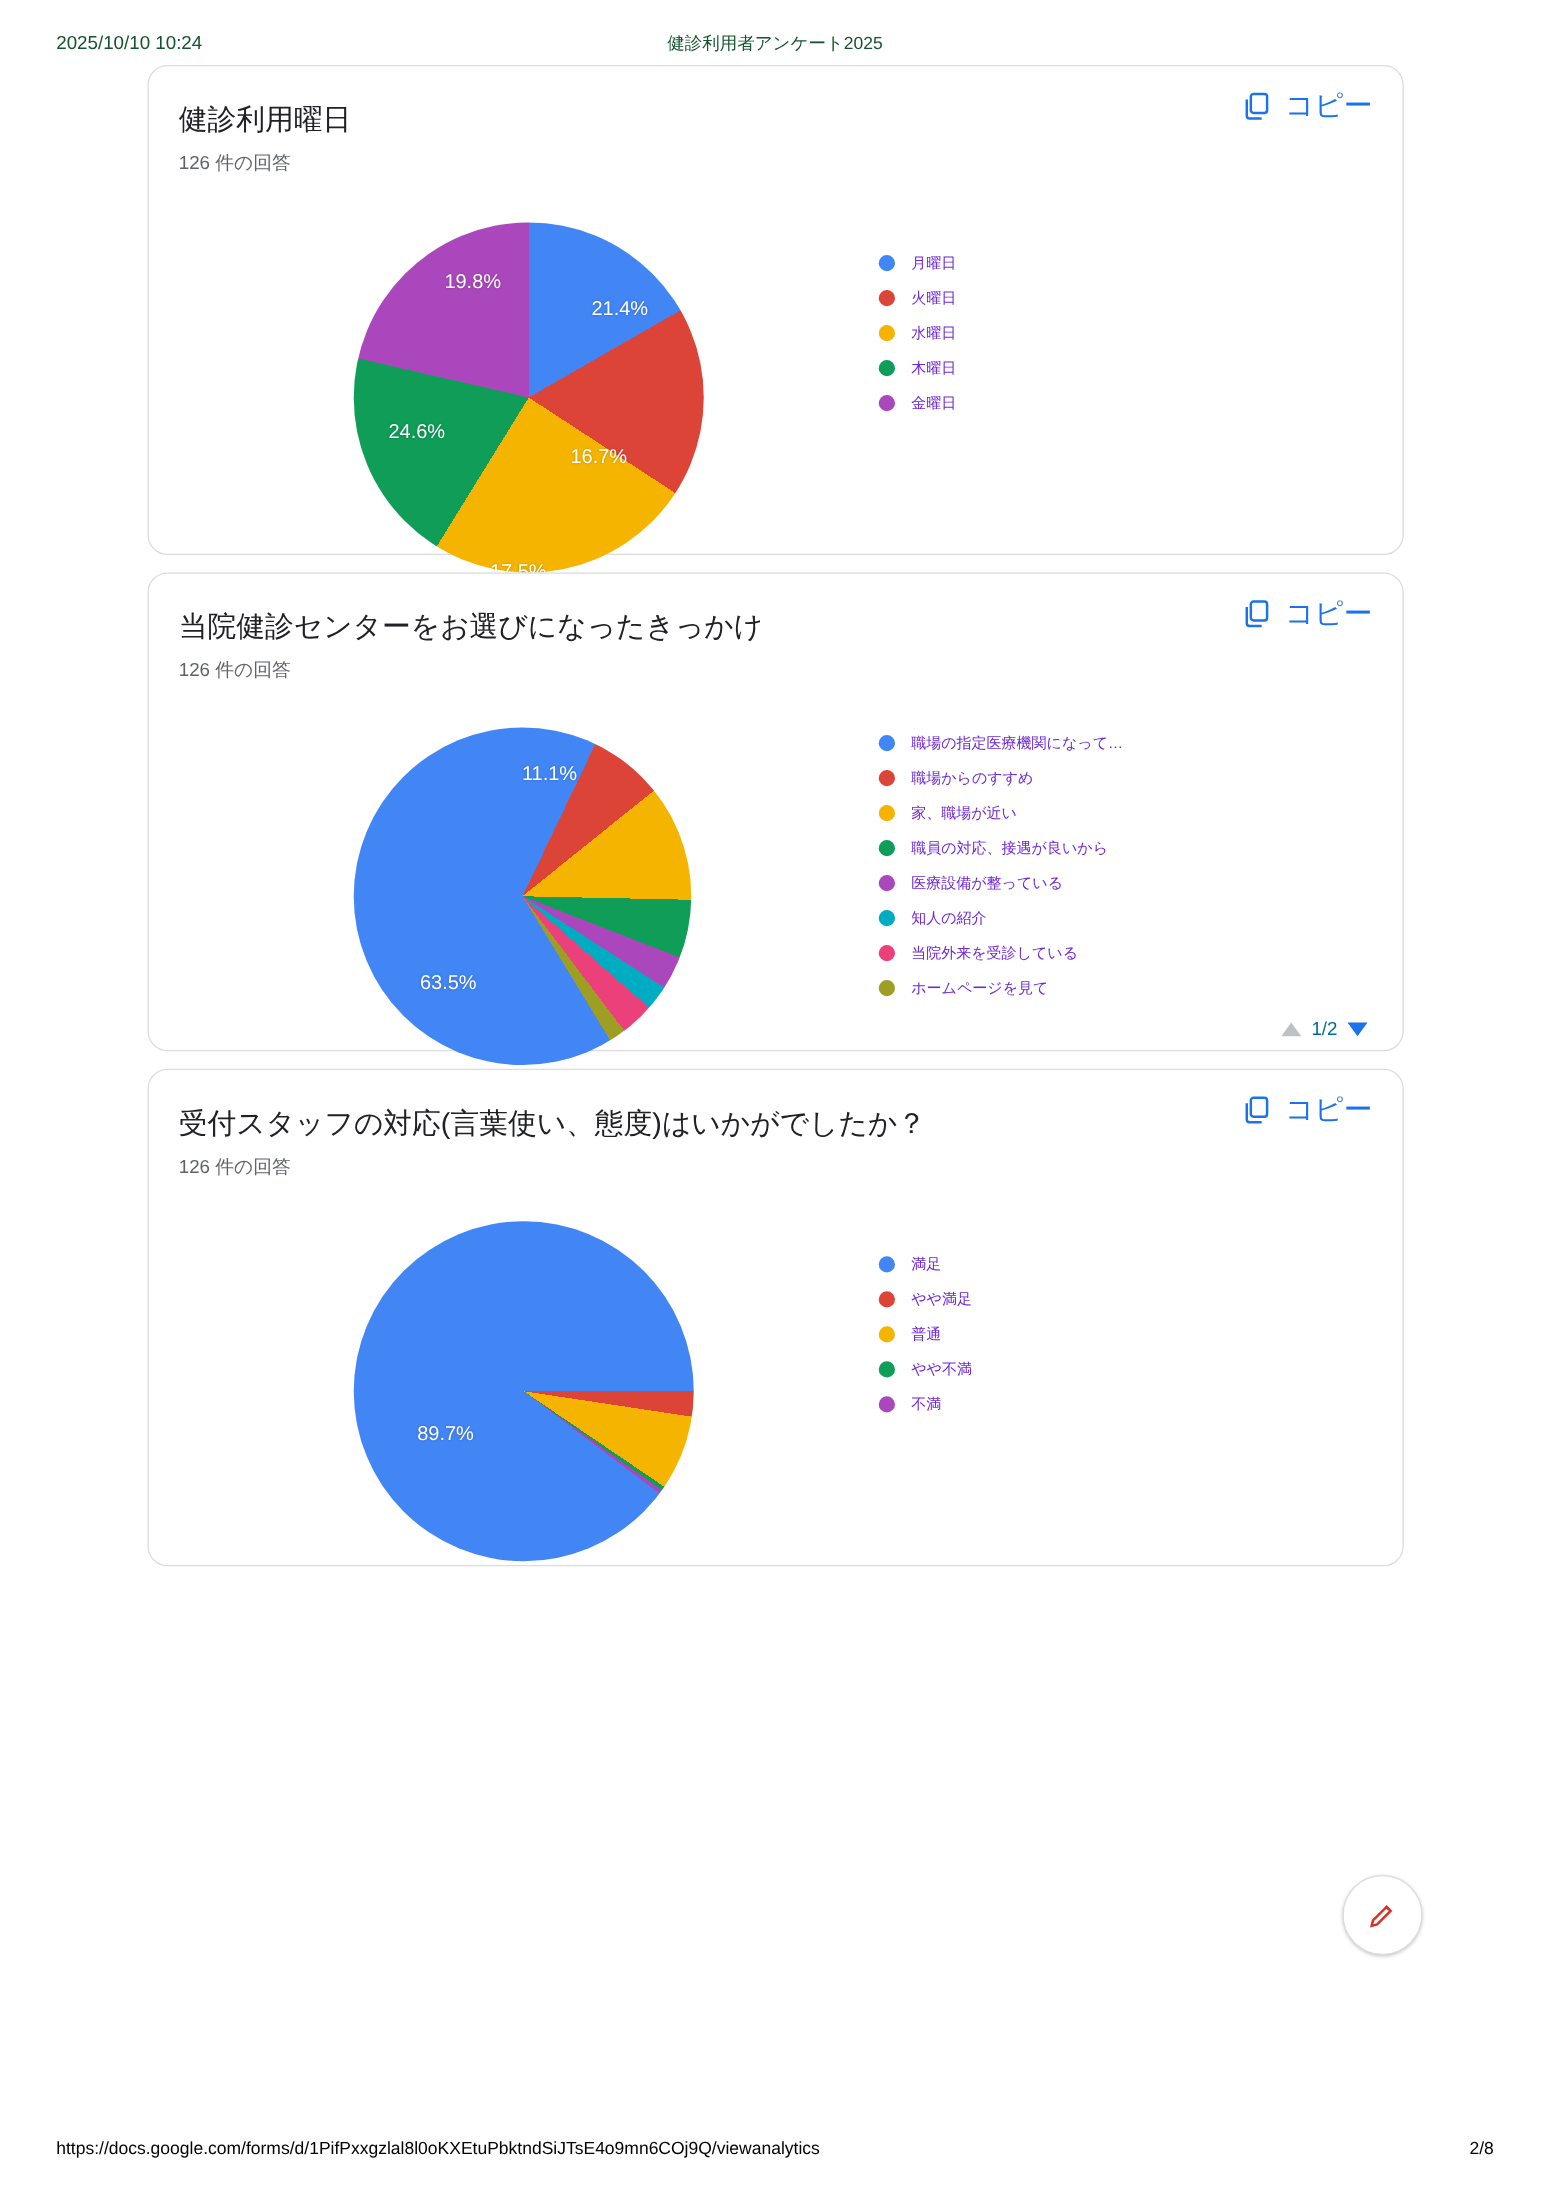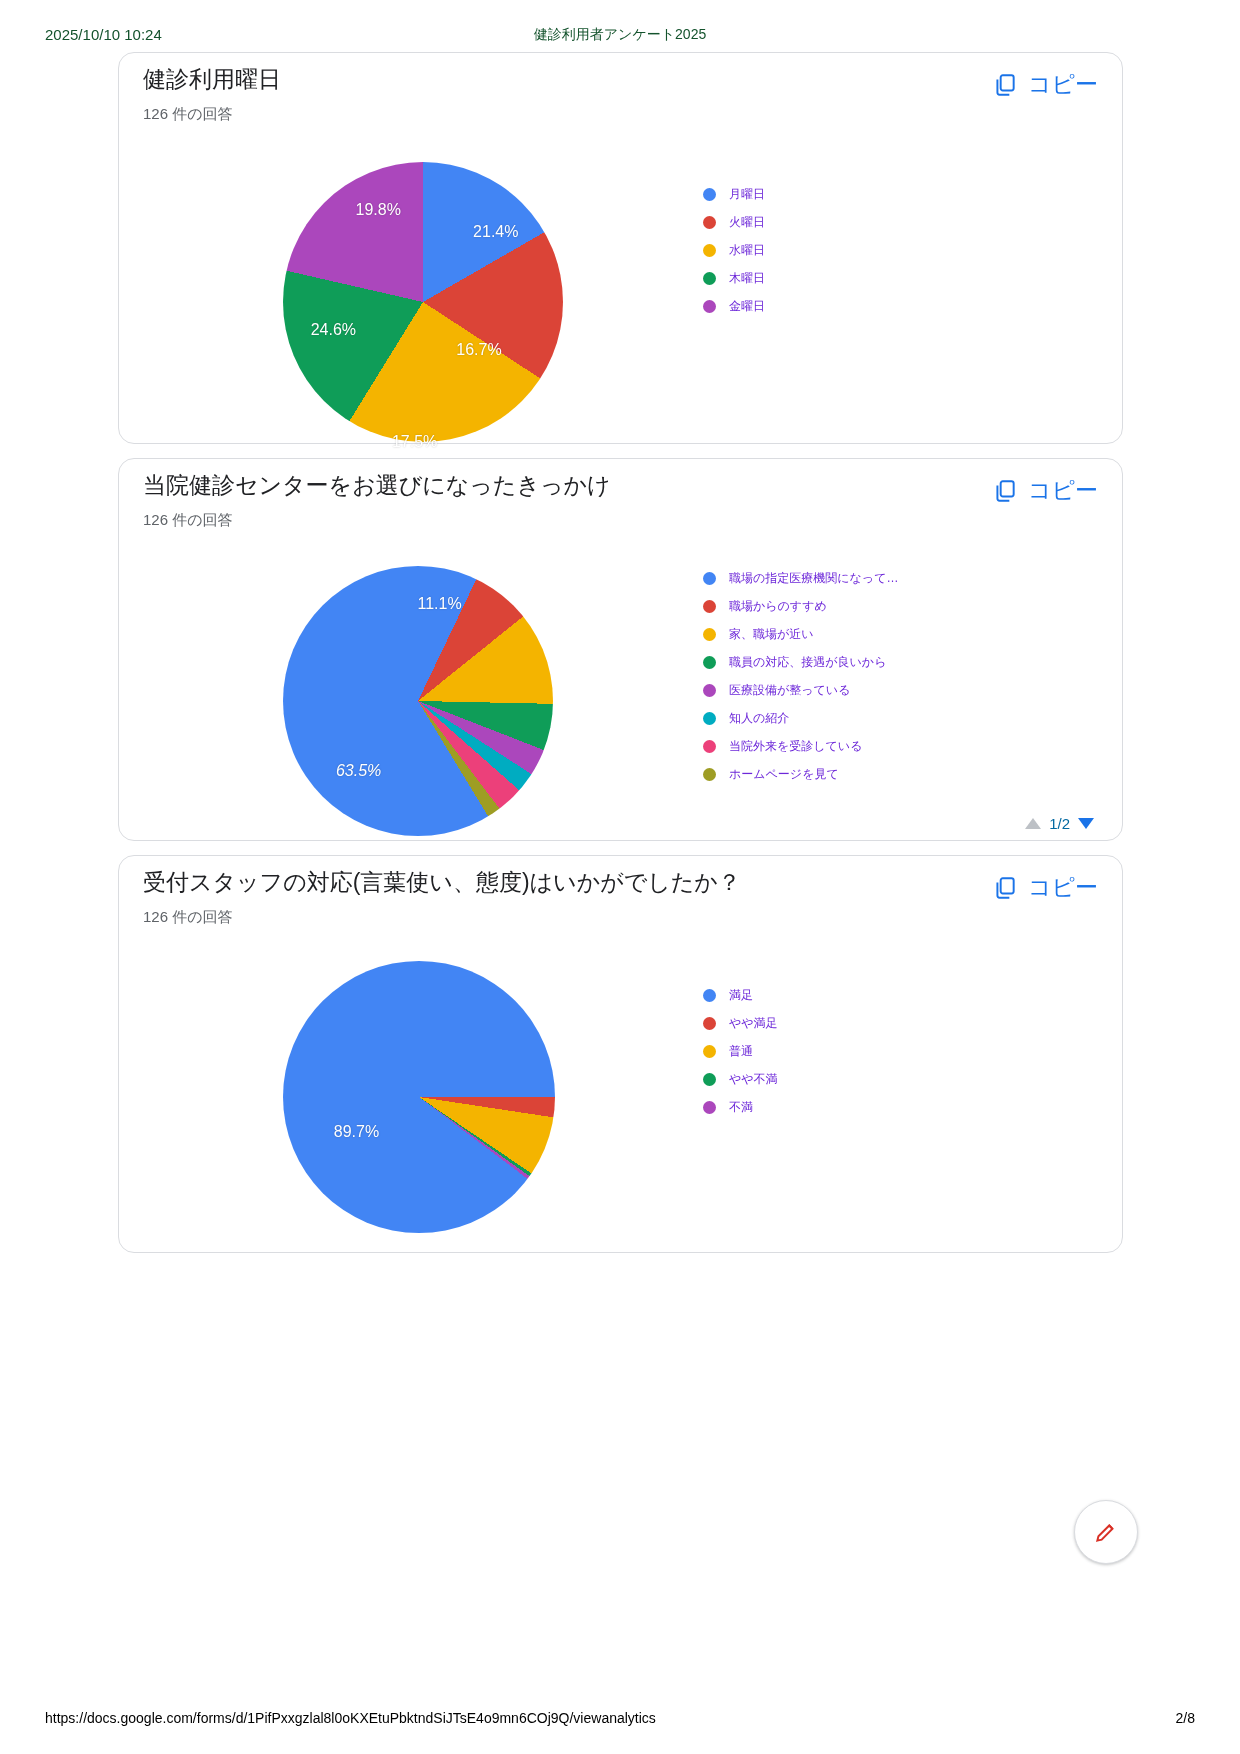--- a/index.html
+++ b/index.html
@@ -63,21 +63,21 @@
     top: 52px;
     width: 1005px;
   }
   .card {
     border: 1px solid #dadce0;
     border-radius: 16px;
     background: #fff;
     margin-bottom: 14px;
     position: relative;
     box-sizing: border-box;
-    padding: 10px 24px 20px 24px;
+    padding: 26px 24px 20px 24px;
   }
   .card-title {
     font-size: 23px;
     line-height: 32px;
     color: #202124;
     font-weight: 400;
     max-width: 800px;
   }
   .card-sub {
     font-size: 15px;
@@ -262,21 +262,21 @@
             #db4437 25.6deg 51.2deg,
             #f4b400 51.2deg 91.2deg,
             #0f9d58 91.2deg 111.3deg,
             #ab47bc 111.3deg 122.8deg,
             #00acc1 122.8deg 131.4deg,
             #ec407a 131.4deg 142.9deg,
             #9e9d24 142.9deg 148.7deg,
             #4285f4 148.7deg 360deg
           );">
           <span class="slice-label" style="left:58%;top:14%;">11.1%</span>
-          <span class="slice-label" style="left:28%;top:76%;font-style:italic;">63.5%</span>
+          <span class="slice-label" style="left:28%;top:76%;">63.5%</span>
         </div>
       </div>
       <div class="legend" style="padding-top:30px;">
         <div class="legend-item">
           <span class="legend-dot" style="background:#4285f4"></span>
           <span class="legend-label">職場の指定医療機関になって…</span>
         </div>
         <div class="legend-item">
           <span class="legend-dot" style="background:#db4437"></span>
           <span class="legend-label">職場からのすすめ</span>

